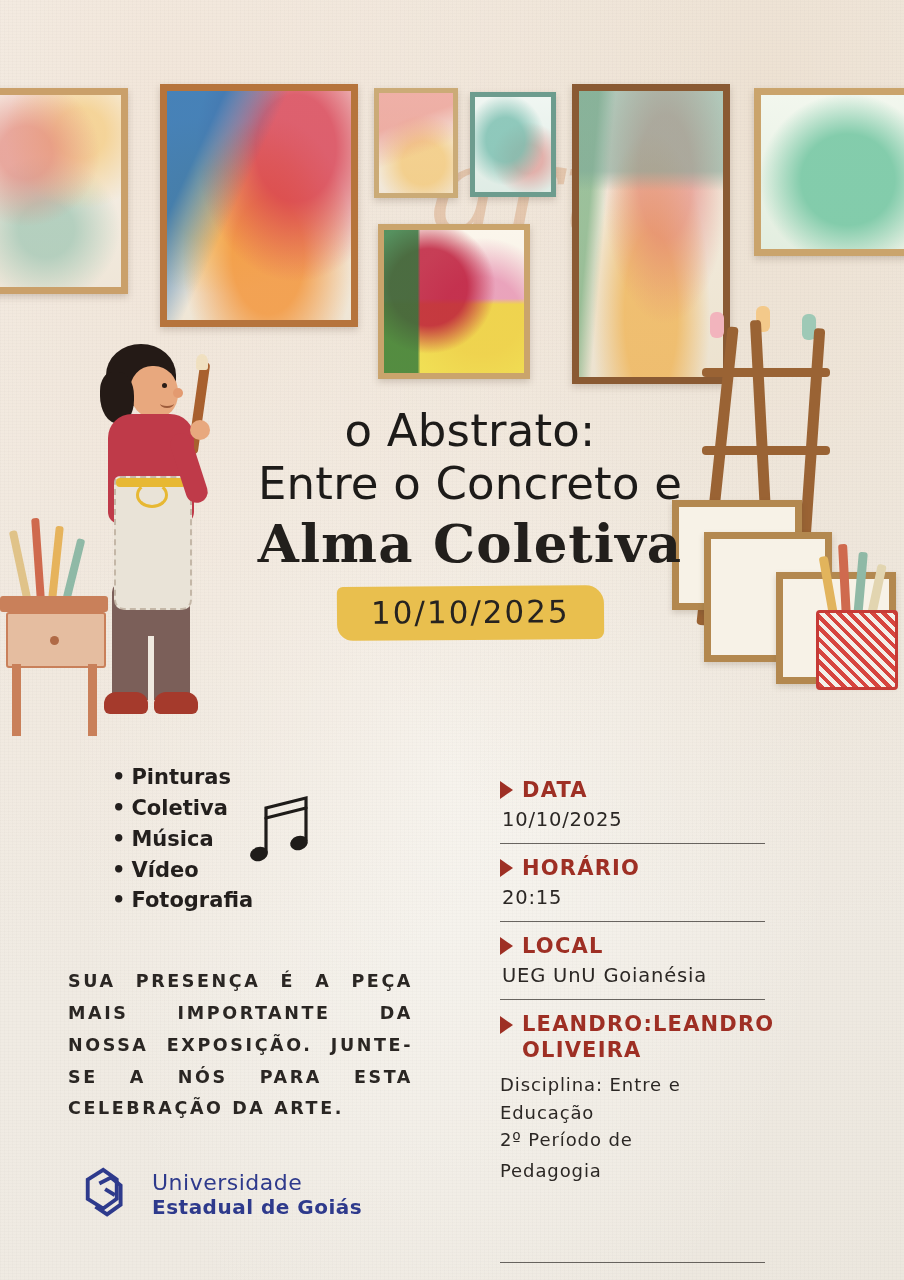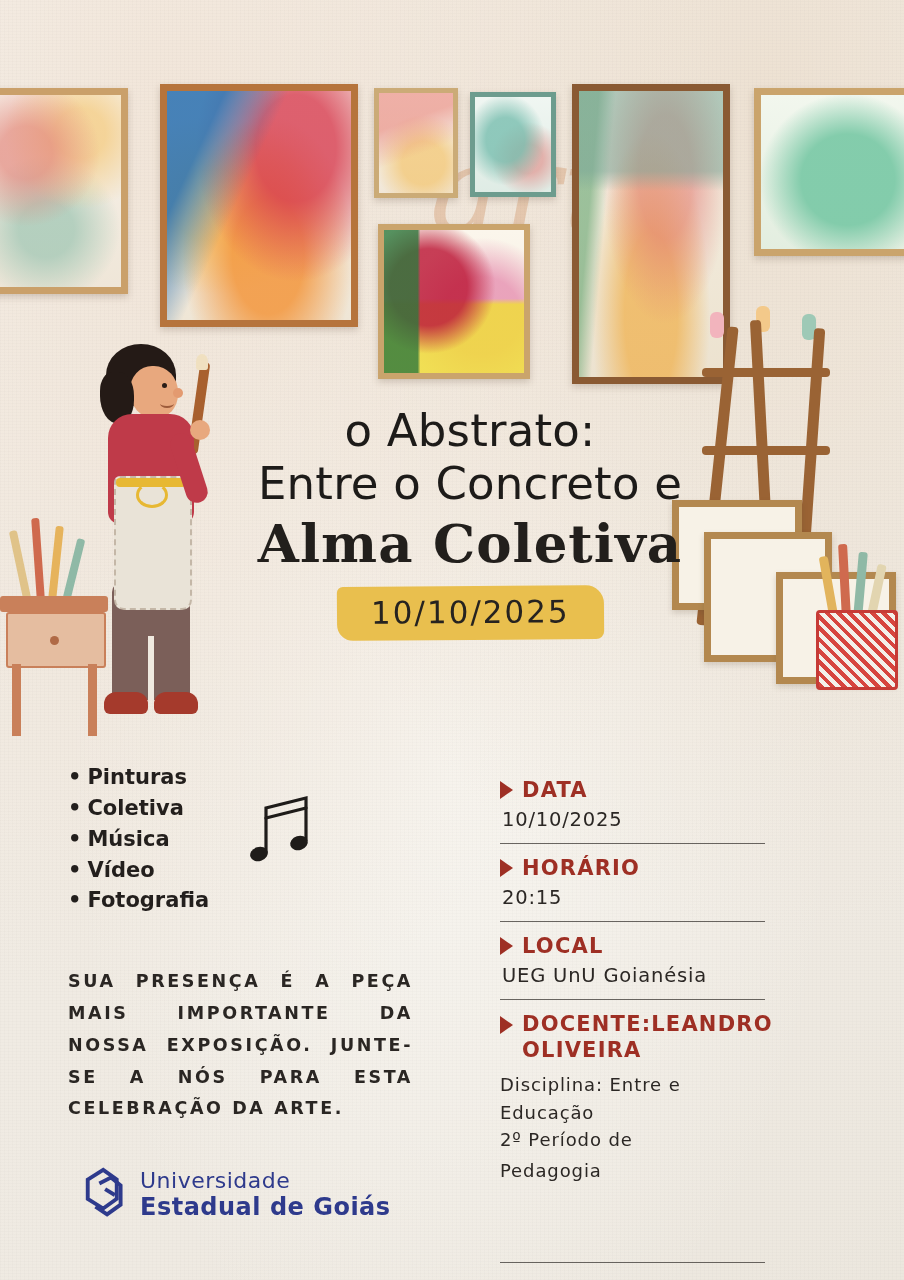--- a/index.html
+++ b/index.html
@@ -222,44 +222,44 @@
   
   .media-list {
     position: absolute;
     left: 68px; top: 762px;
     font-family: "DejaVu Sans", sans-serif;
     font-size: 21px;
     font-weight: 700;
     color: #231f1d;
     line-height: 1.47;
   }
-  .media-list li { list-style: none; }
+  .media-list li { list-style: none; margin-left: 44px; }
   .media-list ul { margin: 0; padding: 0; }
   .media-list .bullet { margin-right: 6px; }
 
   .music-note { position: absolute; left: 244px; top: 786px; width: 90px; height: 90px; }
 
   .presence-text {
     position: absolute;
     left: 68px; top: 966px; width: 345px;
     font-family: "DejaVu Sans", sans-serif;
     font-size: 17.5px;
     font-weight: 700;
     color: #2a2623;
     letter-spacing: 2.6px;
     line-height: 1.82;
     text-align: justify;
   }
 
   
-  .logo { position: absolute; left: 78px; top: 1166px; display: flex; align-items: center; }
+  .logo { position: absolute; left: 78px; top: 1166px; display: flex; align-items: center; gap: 12px; }
   .logo-mark { width: 62px; height: 58px; }
   .logo-text { font-family: "DejaVu Sans", sans-serif; line-height: 1.12; }
   .logo-l1 { font-size: 22px; color: #2e3a8c; letter-spacing: 0.5px; }
-  .logo-l2 { font-size: 24px; color: #2e3a8c; font-weight: 700; letter-spacing: 0.5px; }
+  .logo-l2 { font-size: 20px; color: #2e3a8c; font-weight: 700; letter-spacing: 0.5px; }
 
   
   .info { position: absolute; left: 500px; top: 778px; width: 300px; }
   .info-item { margin-bottom: 2px; }
   .info-head {
     display: flex; align-items: center; gap: 9px;
     font-family: "DejaVu Sans", sans-serif;
     font-size: 21px;
     font-weight: 700;
     color: #9e2f24;
@@ -444,21 +444,21 @@
         <span class="tri"></span>
         <span>LOCAL</span>
       </div>
       <div class="info-val">UEG UnU Goianésia</div>
     </div>
     <div class="rule"></div>
 
     <div class="info-item">
       <div class="info-head info-head-2line">
         <span class="tri"></span>
-        <span>DOCENTE:LEANDRO</span>
+        <span>LEANDRO:LEANDRO</span>
       </div>
       <div class="info-head info-head-2line" style="margin-left:22px;">
         <span>OLIVEIRA</span>
       </div>
       <div class="info-sub">Disciplina: Entre e</div>
       <div class="info-sub" style="margin-top:0">Educação</div>
       <div class="info-sub" style="margin-top:0">2º Período de</div>
       <div class="info-sub" style="margin-top:4px">Pedagogia</div>
     </div>
   </div>

